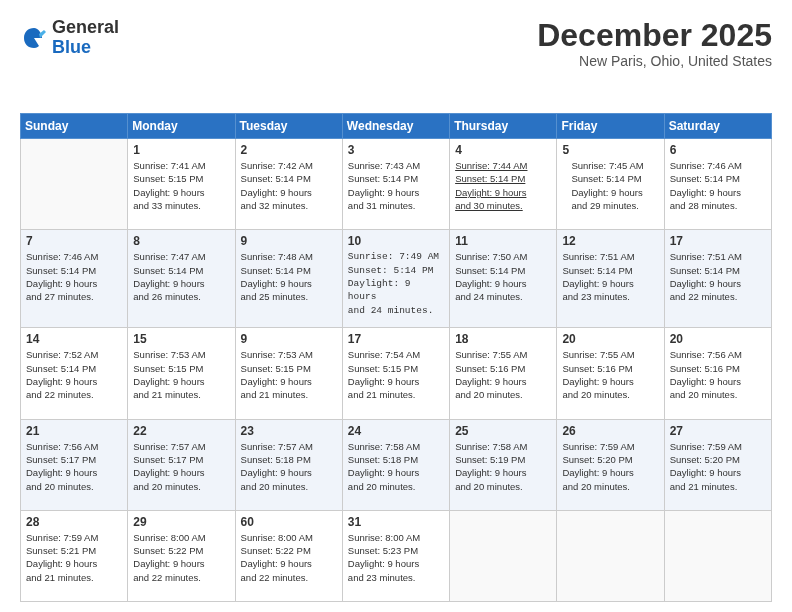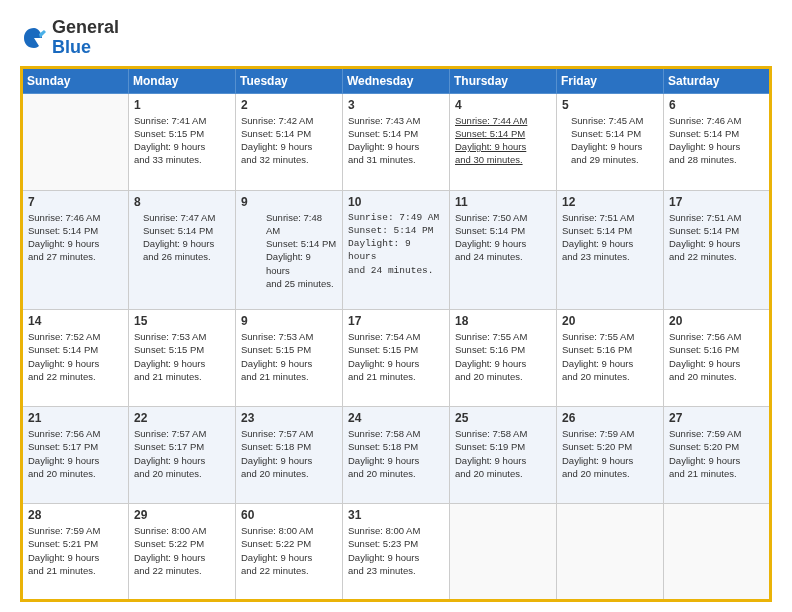--- a/index.html
+++ b/index.html
@@ -9,20 +9,21 @@
       width: 792px;
       height: 612px;
       overflow: hidden;
     }
     .page {
       width: 792px;
       height: 612px;
       padding: 18px 20px 10px 20px;
       display: flex;
       flex-direction: column;
+      gap: 36px;
     }
     .header {
       display: flex;
       justify-content: space-between;
       align-items: flex-start;
       margin-bottom: 8px;
     }
     .logo {
       display: flex;
       align-items: center;
@@ -47,21 +48,21 @@
       font-weight: bold;
       color: #333;
       line-height: 1.1;
     }
     .location {
       font-size: 14px;
       color: #555;
     }
     .calendar {
       flex: 1;
-      border: 3px solid #eab308;
+      border: 1px solid #eab308;
       border-collapse: collapse;
       width: 100%;
       table-layout: fixed;
     }
     .calendar th {
       background-color: #2a72c3;
       color: #fff;
       font-size: 12px;
       font-weight: bold;
       padding: 5px 4px;
@@ -102,20 +103,24 @@
     <div class="logo">
       <svg class="logo-icon" viewBox="0 0 28 28">
         <path d="M14 4 C8 4 4 8 4 14 C4 20 8 24 14 24 C17 24 19 22 19 22 L14 14 L22 14 C22 10 18.5 4 14 4 Z" fill="#1a6abf"></path>
         <path d="M19 10 L24 6 L26 8 L20 14" fill="#4ab0e8"></path>
       </svg>
       <div class="logo-text">
         <span class="logo-general">General</span><br>
         <span class="logo-blue">Blue</span>
       </div>
     </div>
+    <div class="title-block">
+      <div class="month-title">December 2025</div>
+      <div class="location">New Paris, Ohio, United States</div>
+    </div>
   </div>
 
   <table class="calendar">
     <thead>
       <tr>
       <th>Sunday</th>
           <th>Monday</th>
           <th>Tuesday</th>
           <th>Wednesday</th>
           <th>Thursday</th>
@@ -172,28 +177,28 @@
         <tr class="row-alt">
           <td>
             <span class="day-number">7</span>
             <div class="day-info" style="white-space: pre-line;">Sunrise: 7:46 AM
 Sunset: 5:14 PM
 Daylight: 9 hours
 and 27 minutes.</div>
           </td>
           <td>
             <span class="day-number">8</span>
-            <div class="day-info" style="white-space: pre-line; margin-left: 9px;">Sunrise: 7:47 AM
+            <div class="day-info" style="white-space: pre-line;">Sunrise: 7:47 AM
 Sunset: 5:14 PM
 Daylight: 9 hours
 and 26 minutes.</div>
           </td>
           <td>
             <span class="day-number">9</span>
-            <div class="day-info" style="white-space: pre-line; margin-left: 25px;">Sunrise: 7:48 AM
+            <div class="day-info" style="white-space: pre-line;">Sunrise: 7:48 AM
 Sunset: 5:14 PM
 Daylight: 9 hours
 and 25 minutes.</div>
           </td>
           <td>
             <span class="day-number">10</span>
             <div class="day-info" style="white-space: pre-line; font-family: Liberation Mono, monospace;">Sunrise: 7:49 AM
 Sunset: 5:14 PM
 Daylight: 9 hours
 and 24 minutes.</div>

